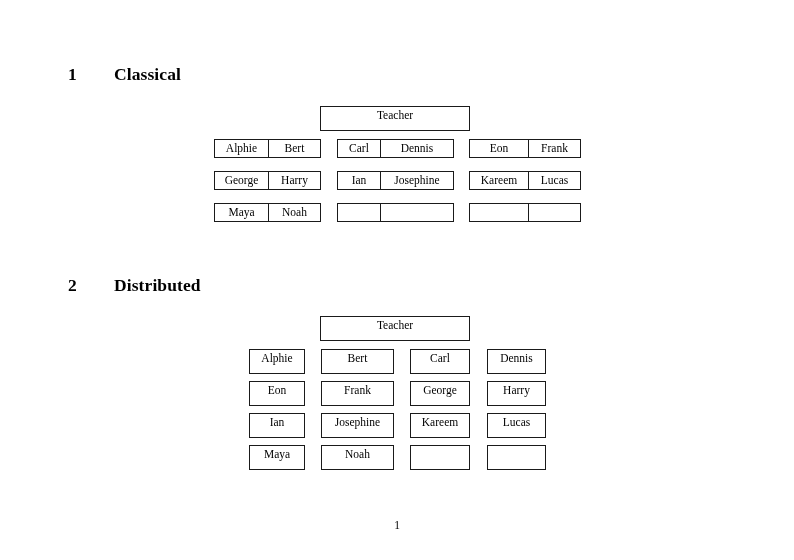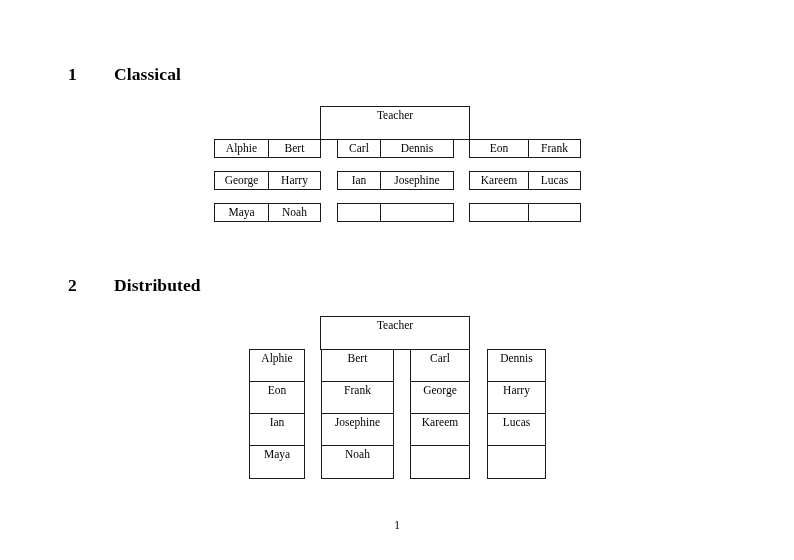--- a/index.html
+++ b/index.html
@@ -48,21 +48,21 @@
   #heading-2 { left: 68px; top: 275px; }
 
   
   .bx {
     position: absolute;
     box-sizing: border-box;
     border: 1px solid #1a1a1a;
     background: #ffffff;
     font-size: 11.5px;
     line-height: 17px;
-    height: 34px;
+    height: 25px;
     text-align: center;
     white-space: nowrap;
     overflow: hidden;
   }
 
   
   .teacher-box {
     left: 320px;
     width: 150px;
   }

